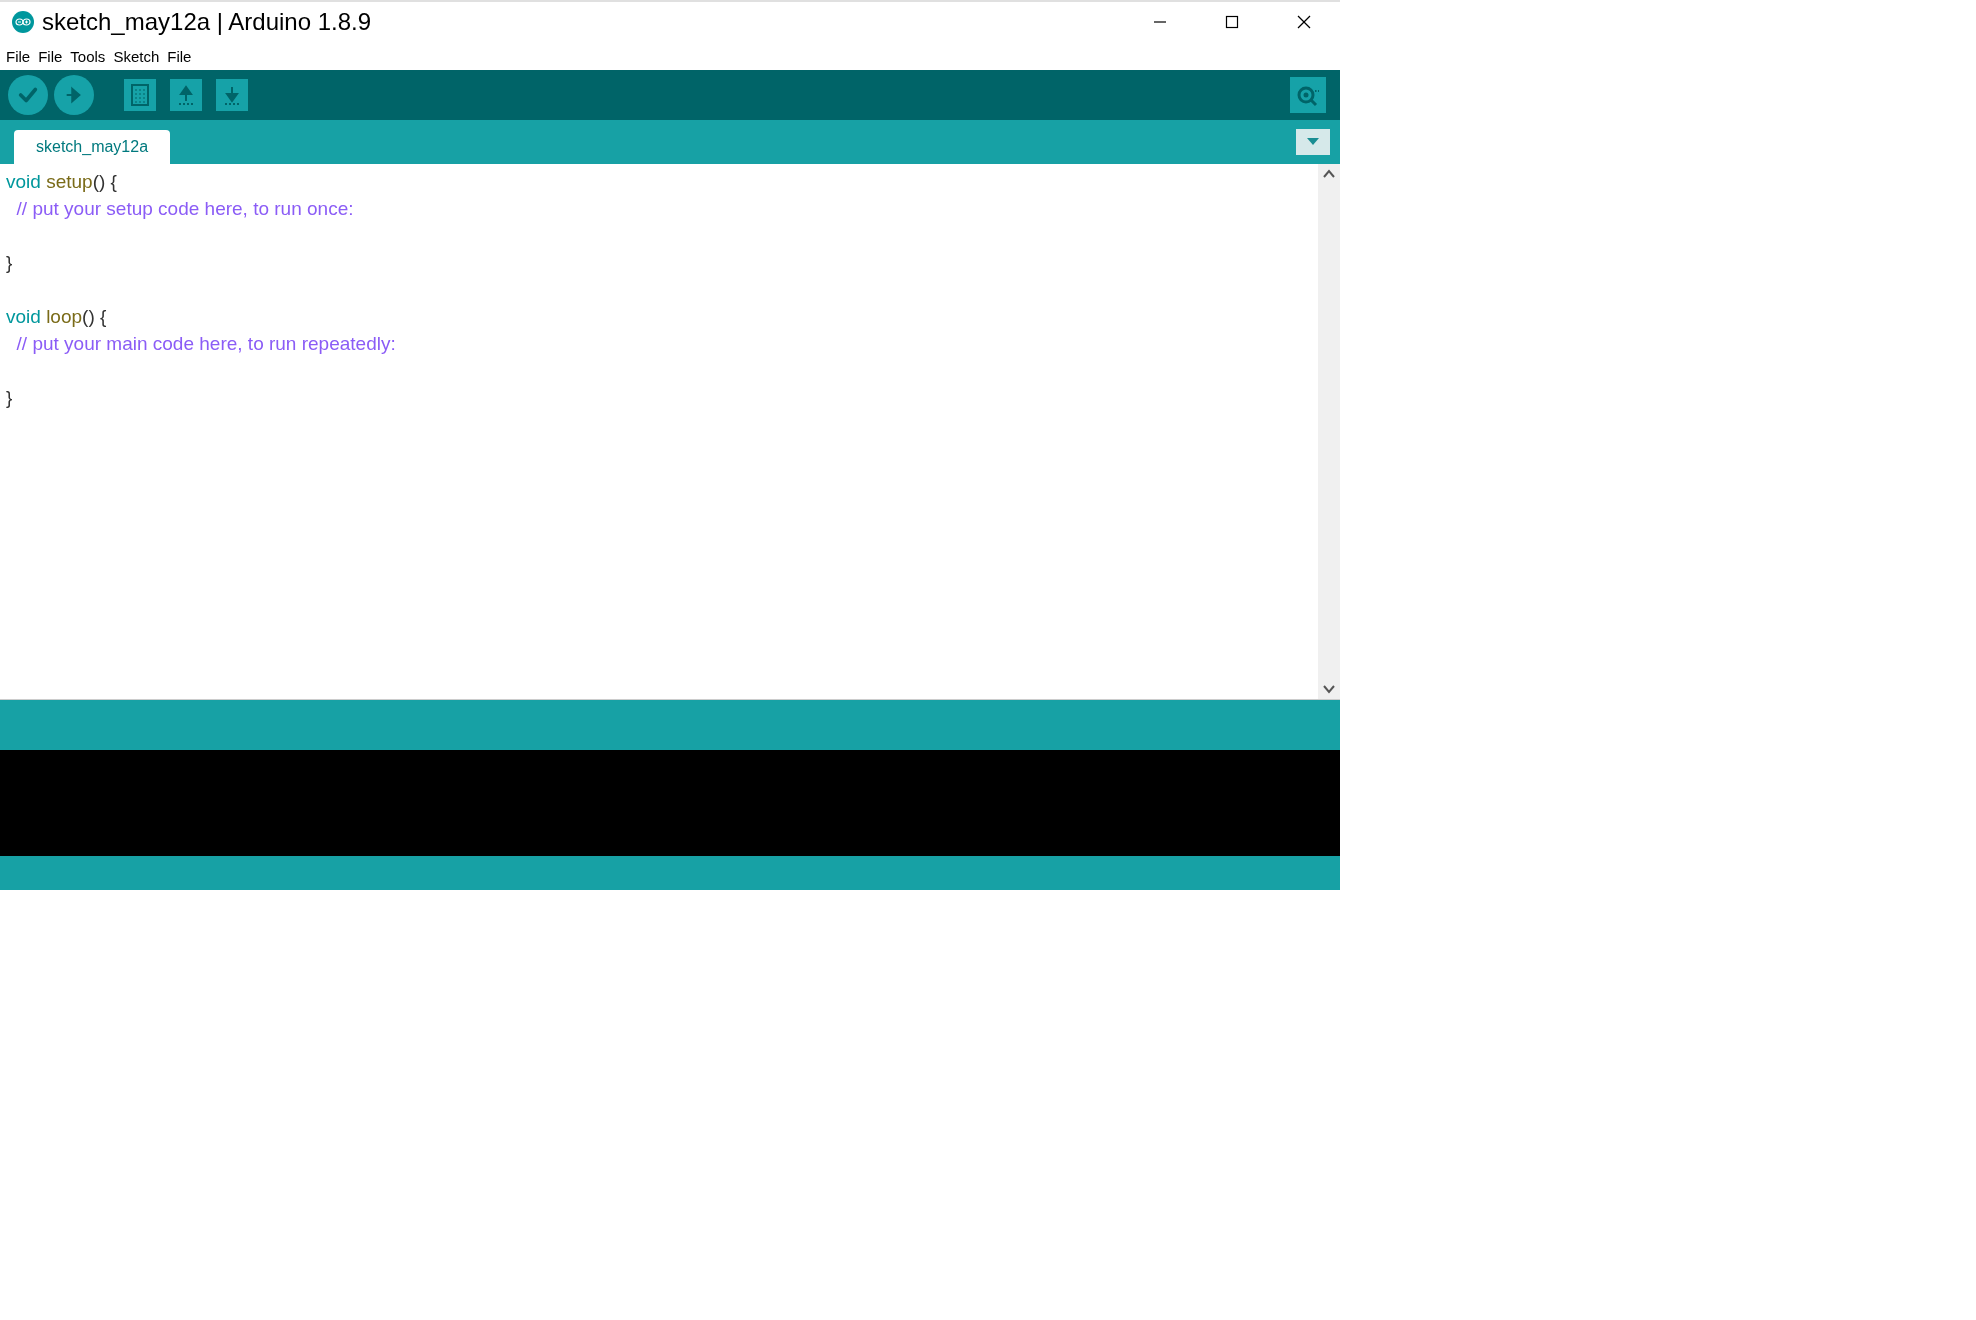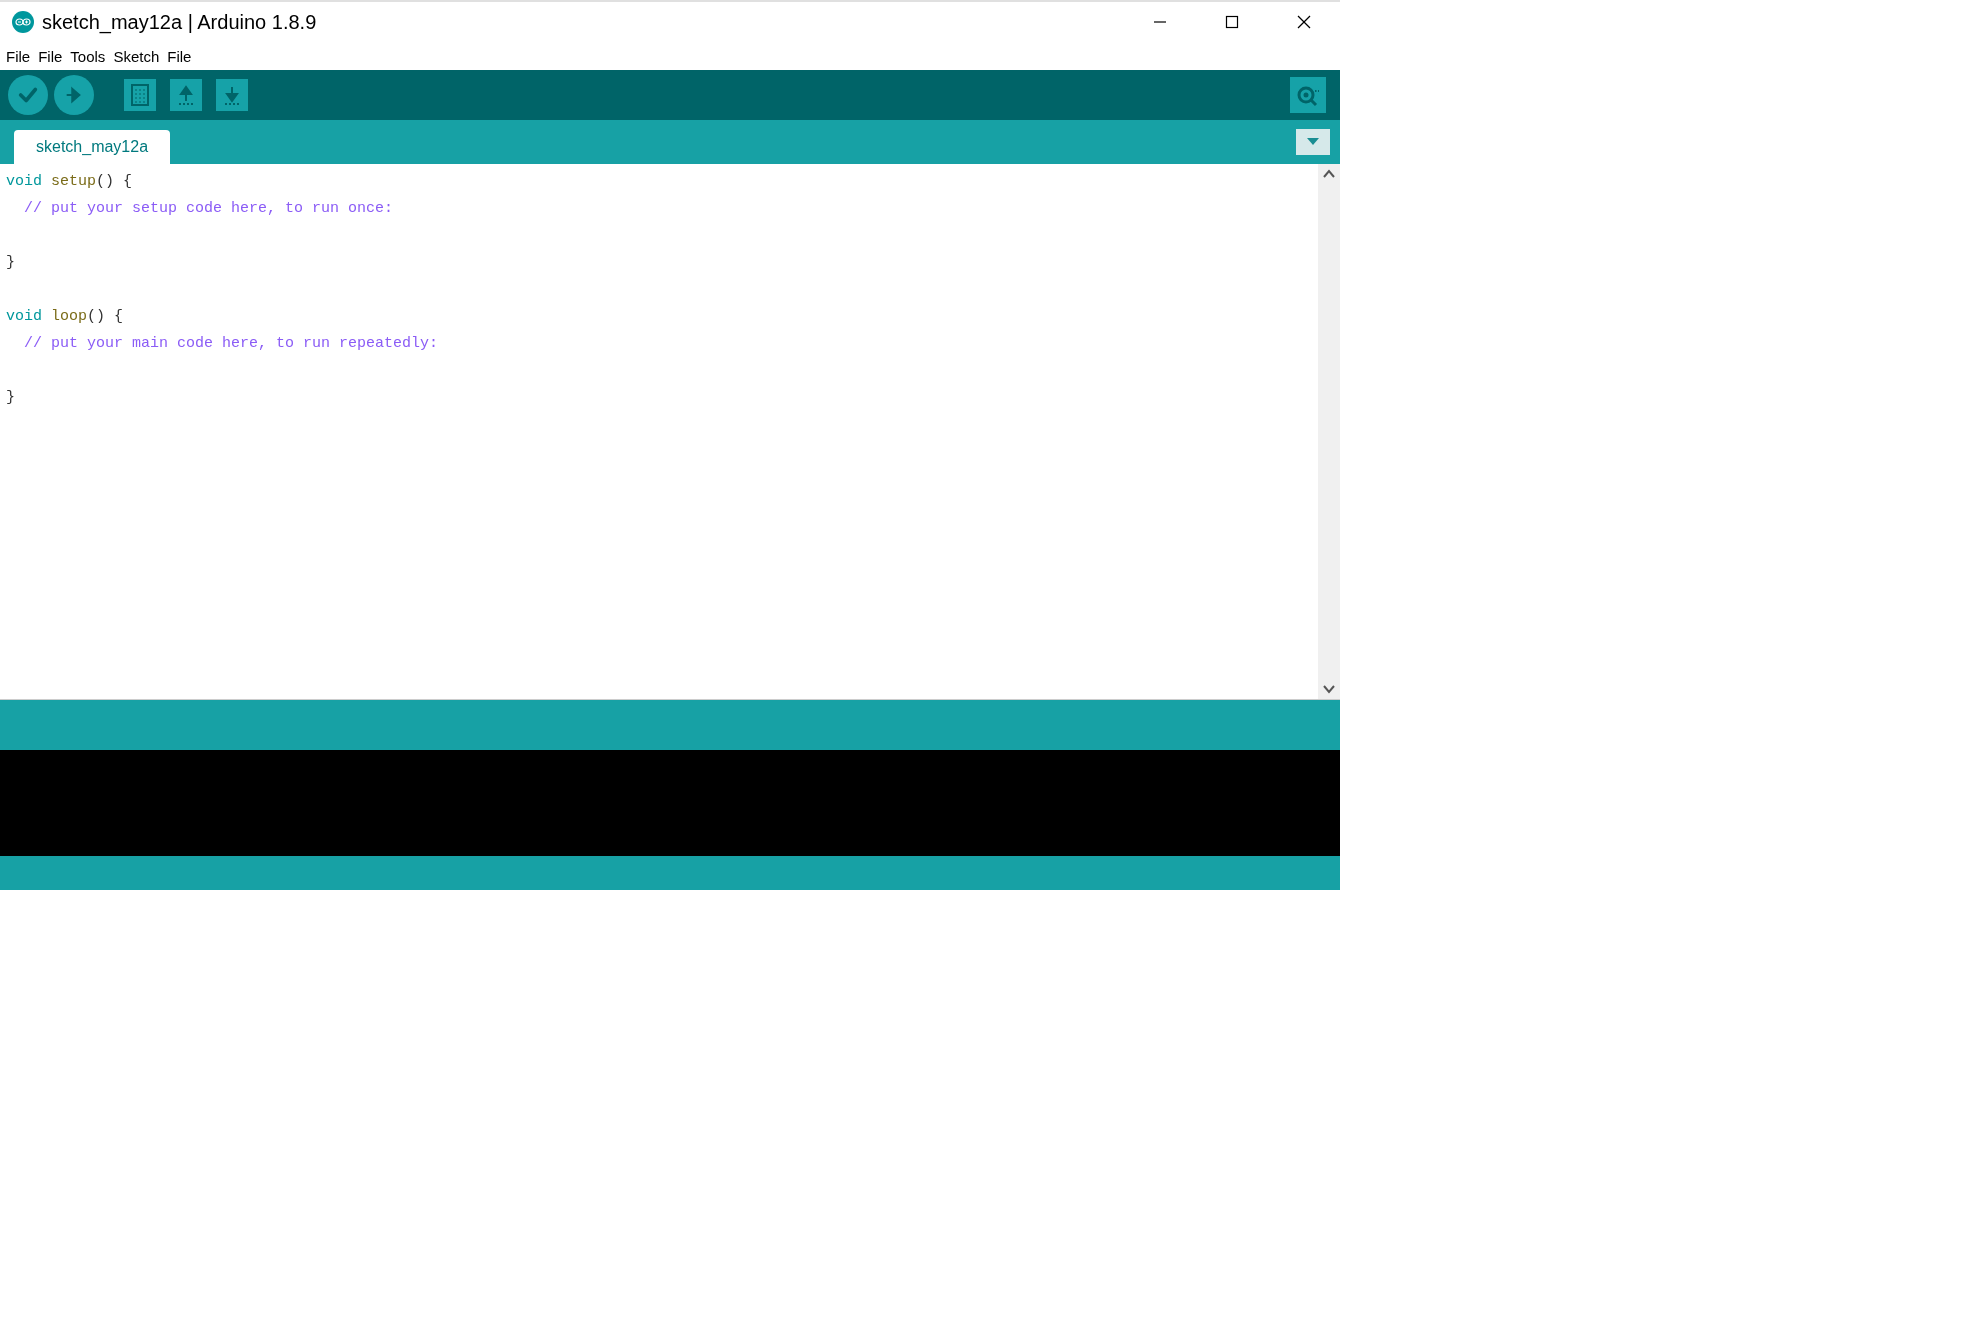--- a/index.html
+++ b/index.html
@@ -10,21 +10,21 @@
     height: 895px;
     overflow: hidden;
     border-top: 2px solid #e0e0e0;
   }
   
   .titlebar {
     height: 40px;
     display: flex;
     align-items: center;
     padding: 0 0 0 12px;
-    font-size: 20px;
+    font-size: 24px;
     color: #000;
     background: #fff;
   }
   .titlebar .app-icon {
     width: 22px; height: 22px; border-radius: 50%;
     background: #00979d;
     display: flex; align-items: center; justify-content: center;
     margin-right: 8px;
     color: #fff; font-size: 12px; font-weight: bold;
   }
@@ -105,22 +105,22 @@
   .tab-dropdown svg { width: 14px; height: 10px; }
   
   .editor-wrap {
     display: flex;
     height: 536px;
     border-bottom: 1px solid #ccc;
   }
   .editor {
     flex: 1;
     background: #fff;
-    font-family: Liberation Mono, monospace;
-    font-size: 15px;
+    font-family: Liberation Sans, sans-serif;
+    font-size: 19px;
     line-height: 27px;
     padding: 4px 6px;
     white-space: pre;
     color: #333;
     overflow: hidden;
   }
   .kw { color: #00979c; }
   .fn { color: #7a6b18; }
   .cm { color: #8b5cf6; }
   .scrollbar-v {

